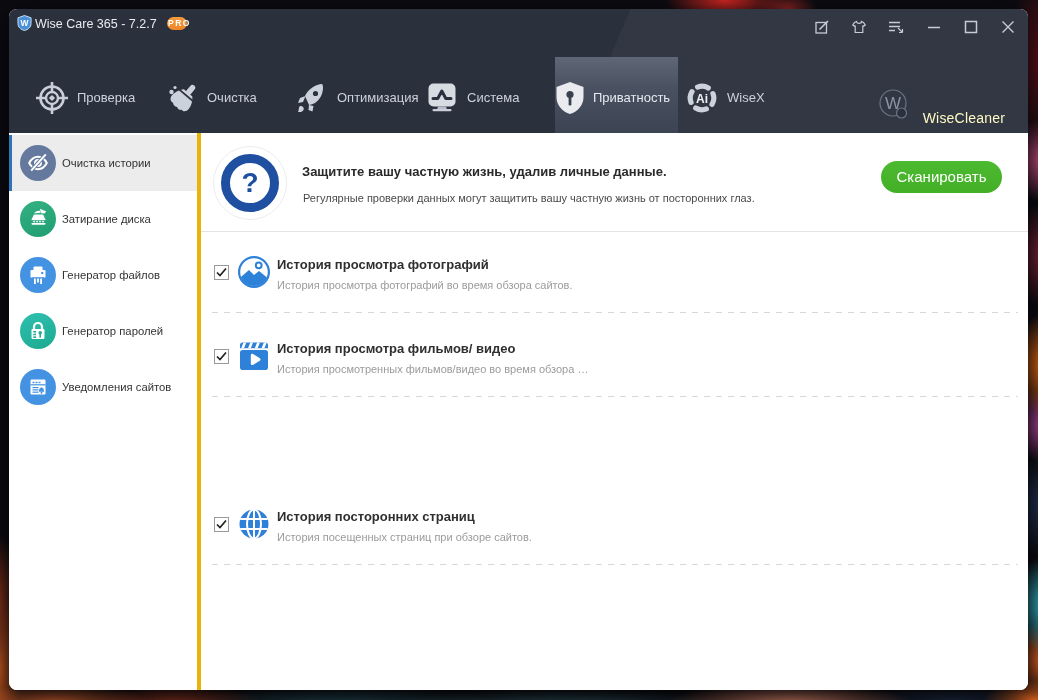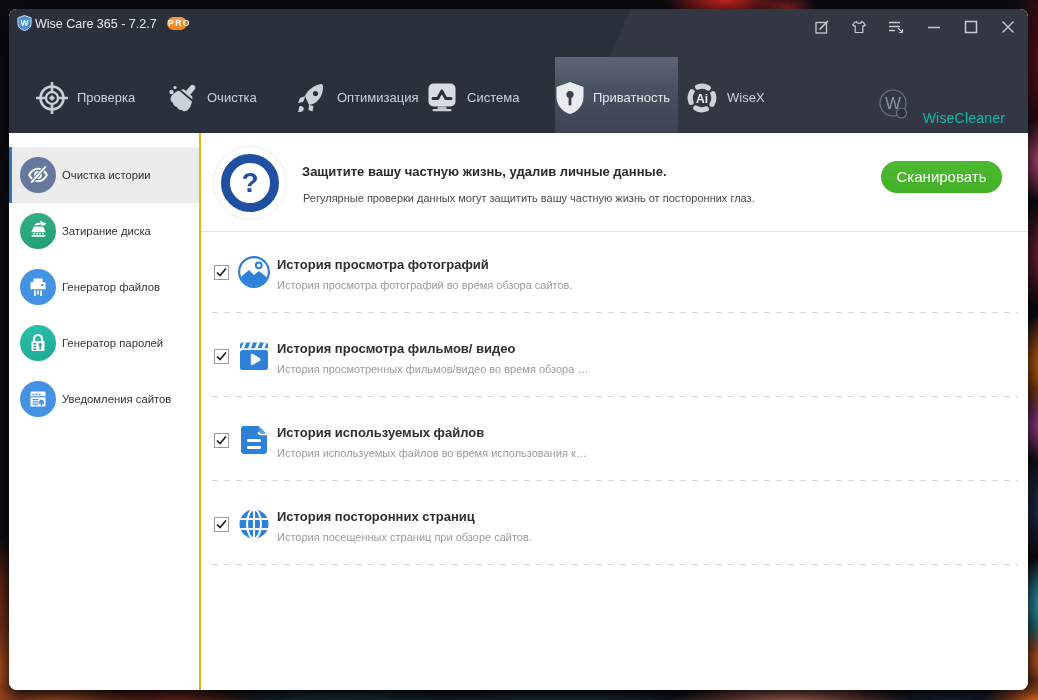--- a/index.html
+++ b/index.html
@@ -52,25 +52,25 @@
 .ctrls svg { display:block; }
 
 
 .nav { position:absolute; left:26px; top:48px; height:76px; display:flex; gap:7px; }
 .tab { width:123px; height:76px; position:relative; display:flex; flex-direction:row; align-items:center;gap:8px; }
 .tab.active { background:linear-gradient(180deg,#5f6675 0%, #4a5160 40%, #3c4352 100%); }
 .tab.active .lbl { color:#e6eaf0; }
 .tab .ico { margin-top:5px; height:36px; display:flex; align-items:center; justify-content:center; }
 .tab .lbl { margin-top:4px; font-size:13px; color:#ccd2dc; }
 .brand { position:absolute; right:23px; top:80px; height:30px; display:flex; align-items:center; }
-.brand .txt { font-size:14px; color:#14b8a6; margin-left:13px; letter-spacing:.2px;margin-top:27px; }
+.brand .txt { font-size:14px; color:#fef9c3; margin-left:13px; letter-spacing:.2px;margin-top:27px; }
 
 
 .bdy { position:absolute; left:0; top:124px; width:1019px; height:557px; display:flex; background:#fff; }
-.side { width:192px; border-right:2px solid #eab308; padding-top:14px; }
+.side { width:192px; border-right:4px solid #eab308; padding-top:2px; }
 .srow { height:56px; position:relative; display:flex; align-items:center; }
 .srow .circ { position:absolute; left:11px; top:10px; width:36px; height:36px; border-radius:50%;
   display:flex; align-items:center; justify-content:center; }
 .srow .stxt { position:absolute; left:53px; font-size:11.3px; color:#333; }
 .srow.sel { background:#ececec; }
 .srow.sel::before { content:""; position:absolute; left:0; top:0; width:3px; height:56px; background:#2e75b6; }
 
 .content { flex:1; position:relative; }
 .hero { position:relative; height:99px; border-bottom:1px solid #e3e3e3; }
 .qwrap { position:absolute; left:12px; top:13px; width:74px; height:74px; border-radius:50%;
@@ -334,36 +334,20 @@
             <path d="M19.1 2.5 L16.8 8.3 H19.6 L21.9 2.5 Z"></path>
             <path d="M25.9 2.5 L23.6 8.3 H26.4 L28.7 2.5 Z"></path>
           </g>
           <rect x="2" y="10" width="28" height="20" rx="2.8" fill="#2e81d9"></rect>
           <path d="M12.8 15.2 C12.8 14.1 14 13.4 15 14 L21.8 18.2 C22.7 18.8 22.7 20.1 21.8 20.7 L15 24.9 C14 25.5 12.8 24.8 12.8 23.7 Z" fill="#fff"></path>
         </svg>
         <div class="rtitle">История просмотра фильмов/ видео</div>
         <div class="rsub">История просмотренных фильмов/видео во время обзора …</div>
         <div class="dash" style="top:80px;"></div>
       </div>
-      <div class="row" style="top:267px;">
-        <svg class="cb" width="15" height="15" viewBox="0 0 15 15">
-            <rect x=".5" y=".5" width="14" height="14" fill="#fff" stroke="#9a9a9a"></rect>
-            <path d="M3 7.5 L6 10.5 L12 3.5" fill="none" stroke="#222" stroke-width="1.7"></path>
-          </svg>
-        <svg class="icon" viewBox="0 0 32 32">
-          <path d="M6 2 H20.5 L29 10.5 V27 C29 28.7 27.7 30 26 30 H6 C4.3 30 3 28.7 3 27 V5 C3 3.3 4.3 2 6 2 Z" fill="#2e81d9"></path>
-          <path d="M20.5 2 L29 10.5 H23 C21.6 10.5 20.5 9.4 20.5 8 Z" fill="#5a9de2"></path>
-          <path d="M20.5 8 C20.5 9.4 21.6 10.5 23 10.5 H29" fill="none" stroke="#fff" stroke-width="1.6"></path>
-          <rect x="9" y="15" width="14" height="3" rx="1.2" fill="#fff"></rect>
-          <rect x="9" y="22" width="14" height="3" rx="1.2" fill="#fff"></rect>
-        </svg>
-        <div class="rtitle">История используемых файлов</div>
-        <div class="rsub">История используемых файлов во время использования к…</div>
-        <div class="dash" style="top:80px;"></div>
-      </div>
       <div class="row" style="top:351px;">
         <svg class="cb" width="15" height="15" viewBox="0 0 15 15">
             <rect x=".5" y=".5" width="14" height="14" fill="#fff" stroke="#9a9a9a"></rect>
             <path d="M3 7.5 L6 10.5 L12 3.5" fill="none" stroke="#222" stroke-width="1.7"></path>
           </svg>
         <svg class="icon" viewBox="0 0 32 32">
           <circle cx="16" cy="16" r="14.5" fill="#2e81d9"></circle>
           <g fill="none" stroke="#fff" stroke-width="2">
             <ellipse cx="16" cy="16" rx="7" ry="14.5"></ellipse>
             <path d="M2.2 11 H29.8 M2.2 21 H29.8"></path>

